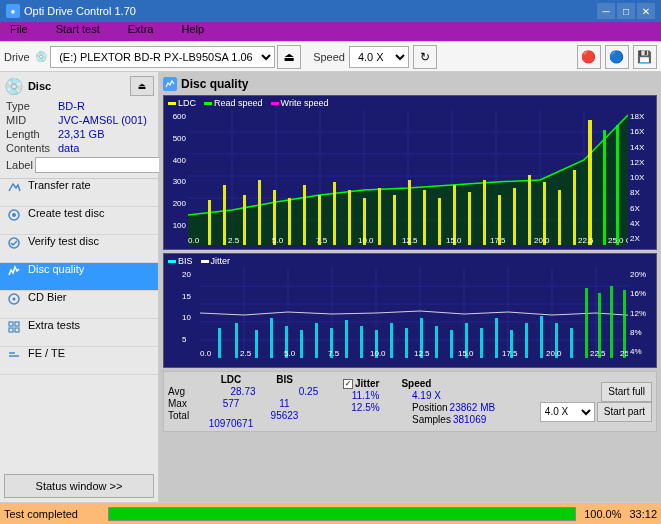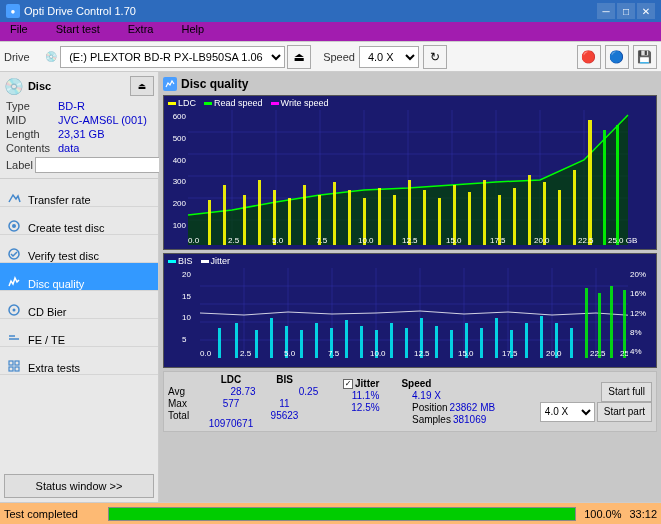--- a/index.html
+++ b/index.html
@@ -12,21 +12,21 @@
     .title-bar-title { font-size: 11px; color: white; }
     .title-bar-controls { display: flex; gap: 2px; }
     .title-bar-btn { width: 18px; height: 16px; background: #4a7fc4; border: none; color: white; font-size: 10px; cursor: pointer; display: flex; align-items: center; justify-content: center; }
     
     
     .menu-bar { background: #a21caf; border-bottom: 1px solid #ccc; height: 20px; display: flex; padding: 0 4px; gap: 16px; }
     .menu-item { padding: 1px 6px; font-size: 11px; cursor: pointer; color: #000; }
     
     
     .toolbar { background: #f5f5f5; border-bottom: 1px solid #ccc; height: 30px; display: flex; align-items: center; padding: 0 4px; gap: 4px; }
-    .toolbar-label { font-size: 11px; color: #333; margin-right: 12px; }
+    .toolbar-label { font-size: 11px; color: #333; margin-right: 2px; }
     .toolbar-drive-select { height: 22px; font-size: 11px; border: 1px solid #aaa; background: white; padding: 0 4px; flex: 1; max-width: 260px; }
     .toolbar-icon-btn { width: 24px; height: 24px; border: 1px solid #aaa; background: #f5f5f5; cursor: pointer; display: flex; align-items: center; justify-content: center; font-size: 12px; }
     .toolbar-speed-label { font-size: 11px; color: #333; margin-left: 8px; }
     .toolbar-speed-select { height: 22px; font-size: 11px; border: 1px solid #aaa; background: white; padding: 0 4px; width: 60px; }
     .toolbar-spacer { flex: 1; }
     
     
     .main-layout { display: flex; height: calc(524px - 22px - 20px - 30px - 22px); }
     
     
@@ -38,21 +38,21 @@
     .disc-info { padding: 0 2px; }
     .disc-row { display: flex; margin-bottom: 2px; align-items: center; }
     .disc-row-label { color: #333; width: 52px; font-size: 11px; }
     .disc-row-value { color: #0000cc; font-size: 11px; flex: 1; }
     .label-input-row { display: flex; align-items: center; gap: 2px; margin-top: 2px; }
     .label-key { color: #333; width: 52px; font-size: 11px; }
     .label-input { flex: 1; height: 16px; border: 1px solid #aaa; font-size: 10px; padding: 0 2px; }
     .label-btn { width: 18px; height: 18px; border: 1px solid #aaa; background: #f5f5f5; cursor: pointer; font-size: 10px; display: flex; align-items: center; justify-content: center; }
     
     .sidebar-nav { flex: 1; }
-    .nav-item { display: flex; align-items: flex-end; height: 28px; padding: 0 6px; cursor: pointer; gap: 6px; font-size: 11px; color: #000; border-bottom: 1px solid #d5d5d5; }
+    .nav-item { display: flex; align-items: flex-start; height: 28px; padding: 0 6px; cursor: pointer; gap: 6px; font-size: 11px; color: #000; border-bottom: 1px solid #d5d5d5; }
     .nav-item.active { background: #3399ff; color: white; }
     .nav-item-icon { width: 16px; height: 16px; display: flex; align-items: center; justify-content: center; font-size: 12px; flex-shrink: 0; }
     .status-btn { width: calc(100% - 8px); margin: 4px; height: 24px; background: #e0e0e0; border: 1px solid #aaa; cursor: pointer; font-size: 11px; }
     
     
     .content-area { flex: 1; background: #c8c8c8; display: flex; flex-direction: column; padding: 4px; gap: 3px; overflow: hidden; }
     
     
     .chart-panel { background: #1a1a6e; border: 1px solid #555; position: relative; }
     .chart-top { height: 155px; }
@@ -196,35 +196,35 @@
           <svg width="14" height="14">
               <circle cx="7" cy="7" r="5" stroke="#4488cc" stroke-width="1.5" fill="none"></circle>
               <circle cx="7" cy="7" r="1.5" fill="#4488cc"></circle>
             </svg>
         </div>
         <span>CD Bier</span>
       </div>
       <div class="nav-item">
         <div class="nav-item-icon">
           <svg width="14" height="14">
-              <path d="M2,8 L12,8 M2,5 L8,5" stroke="#4488cc" stroke-width="1.5" fill="none"></path>
-            </svg>
-        </div>
-        <span>FE / TE</span>
-      </div>
-      <div class="nav-item">
-        <div class="nav-item-icon">
-          <svg width="14" height="14">
               <rect x="2" y="2" width="4" height="4" stroke="#4488cc" stroke-width="1.2" fill="none"></rect>
               <rect x="8" y="2" width="4" height="4" stroke="#4488cc" stroke-width="1.2" fill="none"></rect>
               <rect x="2" y="8" width="4" height="4" stroke="#4488cc" stroke-width="1.2" fill="none"></rect>
               <rect x="8" y="8" width="4" height="4" stroke="#4488cc" stroke-width="1.2" fill="none"></rect>
             </svg>
         </div>
         <span>Extra tests</span>
+      </div>
+      <div class="nav-item">
+        <div class="nav-item-icon">
+          <svg width="14" height="14">
+              <path d="M2,8 L12,8 M2,5 L8,5" stroke="#4488cc" stroke-width="1.5" fill="none"></path>
+            </svg>
+        </div>
+        <span>FE / TE</span>
       </div>
     </div>
     <button class="status-btn">Status window &gt;&gt;</button>
   </div>
 
   <div class="content-area">
 
     <div style="display:flex;align-items:center;gap:4px;height:16px;">
       <div style="width:14px;height:14px;background:#4a9eff;border-radius:2px;display:flex;align-items:center;justify-content:center;">
         <svg width="10" height="10">
@@ -319,20 +319,31 @@
           <text x="128" y="133" fill="white" font-size="8">7.5</text>
           <text x="170" y="133" fill="white" font-size="8">10.0</text>
           <text x="214" y="133" fill="white" font-size="8">12.5</text>
           <text x="258" y="133" fill="white" font-size="8">15.0</text>
           <text x="302" y="133" fill="white" font-size="8">17.5</text>
           <text x="346" y="133" fill="white" font-size="8">20.0</text>
           <text x="390" y="133" fill="white" font-size="8">22.5</text>
           <text x="420" y="133" fill="white" font-size="8">25.0 GB</text>
         </svg>
 
+        <div style="display:flex;flex-direction:column;justify-content:space-between;padding:2px 2px;color:white;font-size:8px;width:28px;">
+          <span>18X</span>
+          <span>16X</span>
+          <span>14X</span>
+          <span>12X</span>
+          <span>10X</span>
+          <span>8X</span>
+          <span>6X</span>
+          <span>4X</span>
+          <span>2X</span>
+        </div>
       </div>
     </div>
 
     <div class="chart-panel chart-bottom">
       <div class="chart-legend">
         <div class="legend-item">
           <div class="legend-dot bis"></div>
           <span>BIS</span>
         </div>
         <div class="legend-item">

